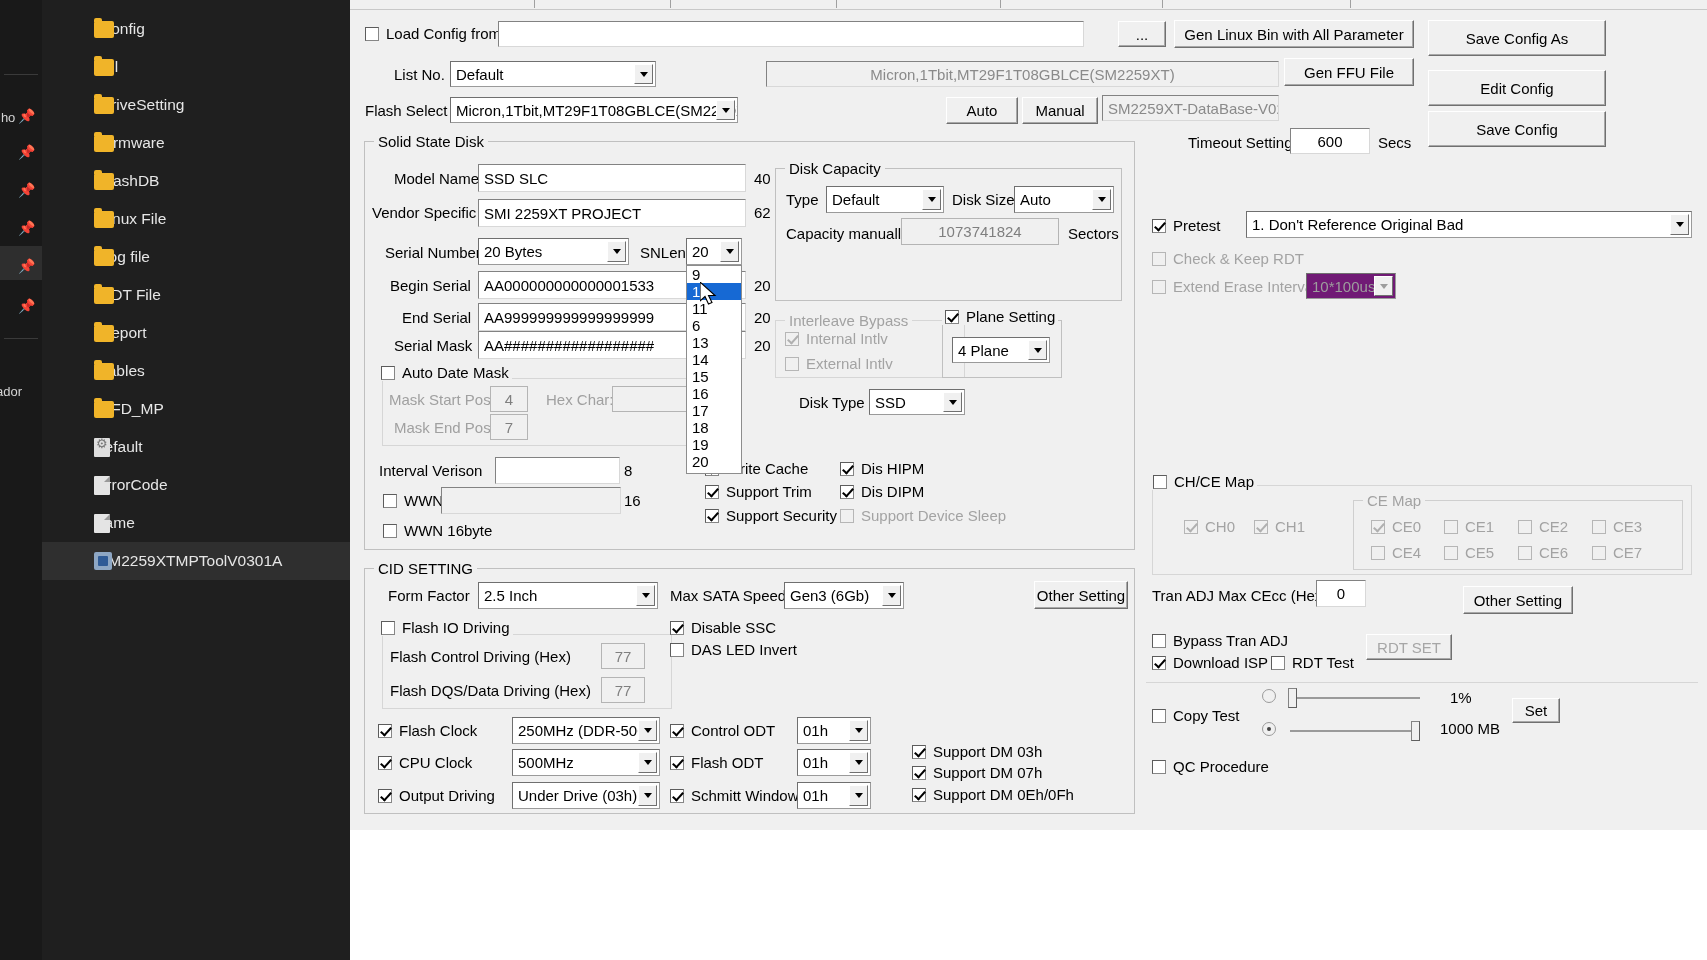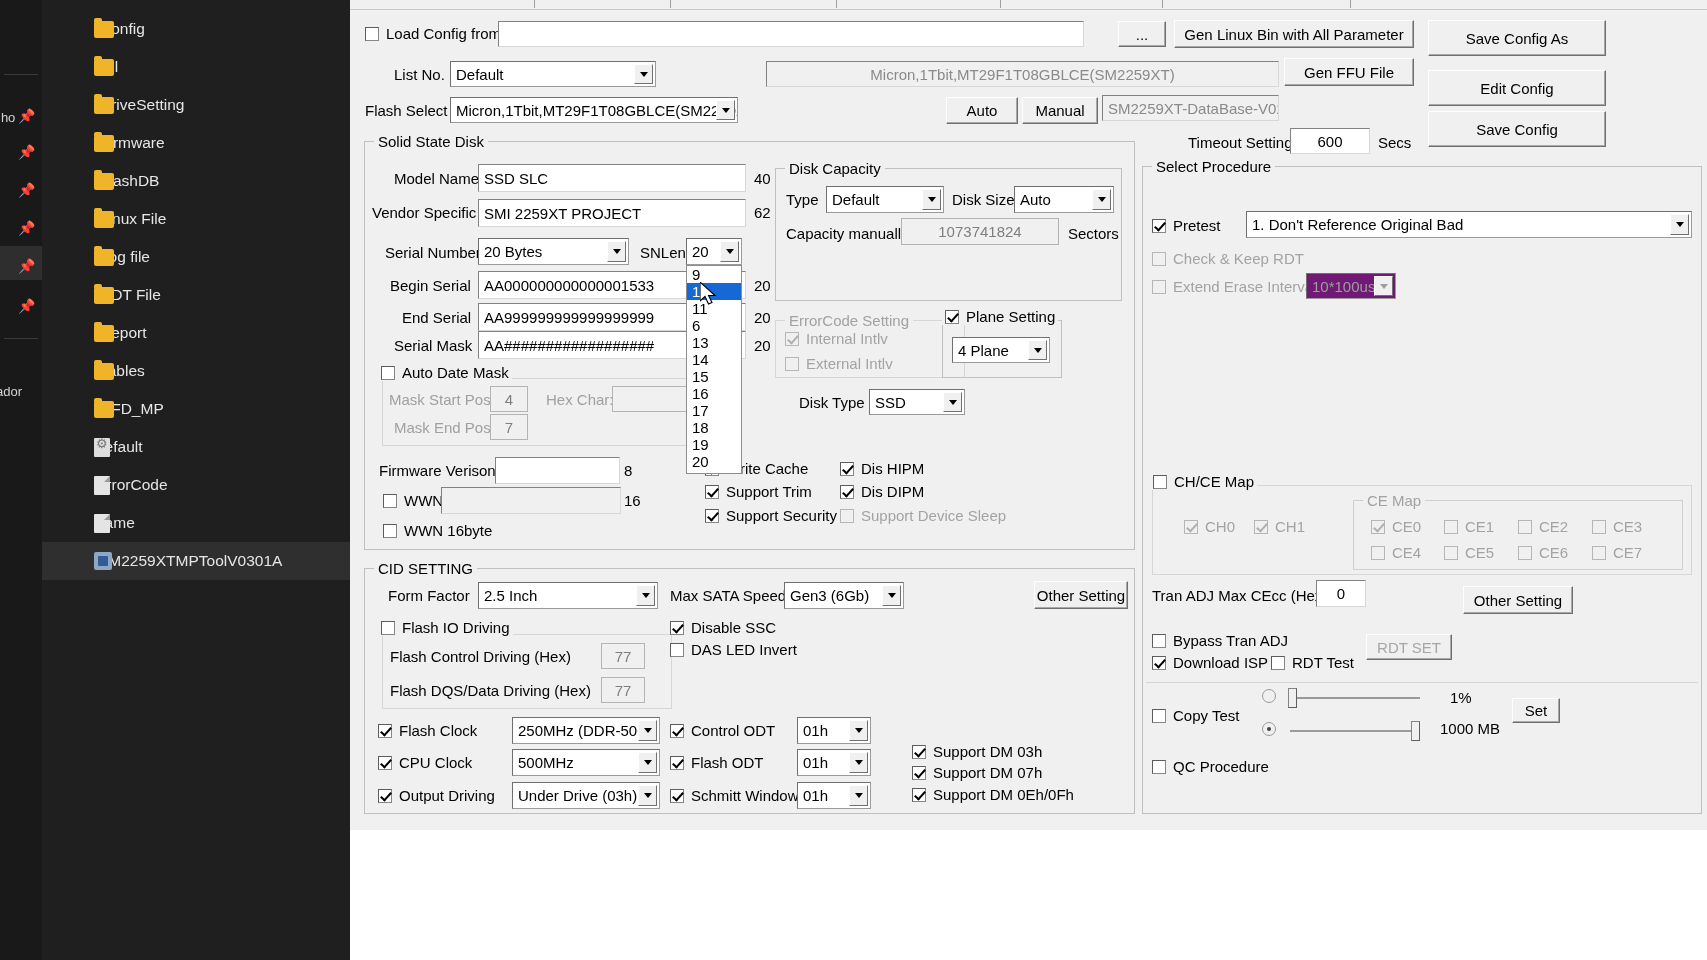--- a/index.html
+++ b/index.html
@@ -334,21 +334,21 @@
     <span class="box"></span>
     <span>Auto Date Mask</span>
   </div>
   <div class="lbl dis" style="left:39px; top:391px">Mask Start Pos</div>
   <div class="tf flat center" style="left:140px; top:386px; width:38px; height:26px">4</div>
   <div class="lbl dis" style="left:196px; top:391px">Hex Char:</div>
   <div class="tf flat" style="left:262px; top:386px; width:110px; height:26px"></div>
   <div class="lbl dis" style="left:44px; top:419px">Mask End Pos</div>
   <div class="tf flat center" style="left:140px; top:414px; width:38px; height:26px">7</div>
 
-  <div class="lbl" style="left:29px; top:462px">Firmware Verison</div>
+  <div class="lbl" style="left:29px; top:462px">Interval Verison</div>
   <div class="tf" style="left:145px; top:457px; width:125px; height:27px"></div>
   <div class="lbl" style="left:274px; top:462px">8</div>
 
   <div class="chk" style="left:33px; top:492px">
     <span class="box"></span>
     <span>WWN</span>
   </div>
   <div class="tf ro" style="left:91px; top:487px; width:180px; height:27px"></div>
   <div class="lbl" style="left:274px; top:492px">16</div>
 
@@ -397,21 +397,21 @@
     <span>Auto</span>
     <span class="arrow">
         <i></i>
       </span>
   </div>
   <div class="lbl" style="left:436px; top:225px">Capacity manually</div>
   <div class="tf flat center" style="left:551px; top:218px; width:158px; height:27px">1073741824</div>
   <div class="lbl" style="left:718px; top:225px">Sectors</div>
 
   <div class="gb dis" style="left:425px; top:320px; width:190px; height:58px">
-    <span class="cap dis">ErrorCode Setting</span>
+    <span class="cap dis">Interleave Bypass</span>
   </div>
   <div class="chk dis on" style="left:435px; top:330px">
     <span class="box"></span>
     <span>Internal Intlv</span>
   </div>
   <div class="chk dis" style="left:435px; top:355px">
     <span class="box"></span>
     <span>External Intlv</span>
   </div>
 
@@ -541,23 +541,20 @@
   </div>
   <div class="chk on" style="left:562px; top:764px">
     <span class="box"></span>
     <span>Support DM 07h</span>
   </div>
   <div class="chk on" style="left:562px; top:786px">
     <span class="box"></span>
     <span>Support DM 0Eh/0Fh</span>
   </div>
 
-  <div class="gb" style="left:792px; top:166px; width:560px; height:648px">
-    <span class="cap">Select Procedure</span>
-  </div>
   <div class="chk on" style="left:802px; top:217px">
     <span class="box"></span>
     <span>Pretest</span>
   </div>
   <div class="cb" style="left:896px; top:211px; width:446px; height:27px">
     <span>1. Don't Reference Original Bad</span>
     <span class="arrow">
         <i></i>
       </span>
   </div>

